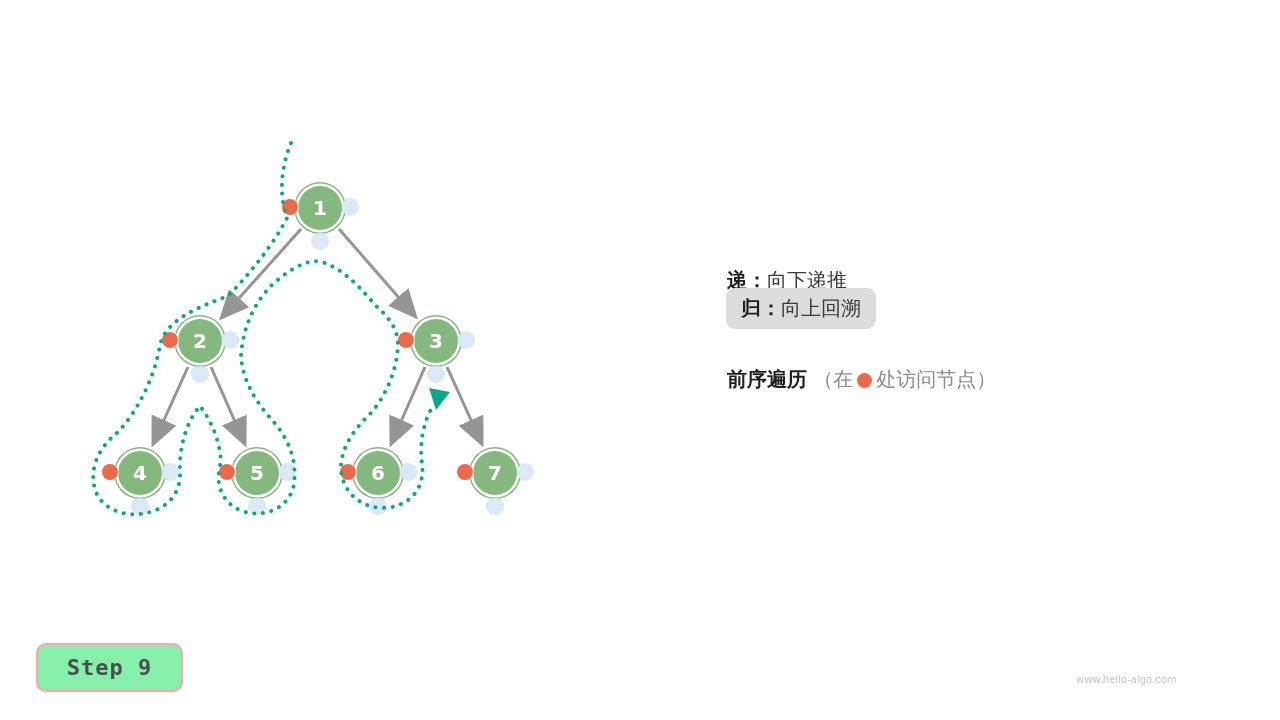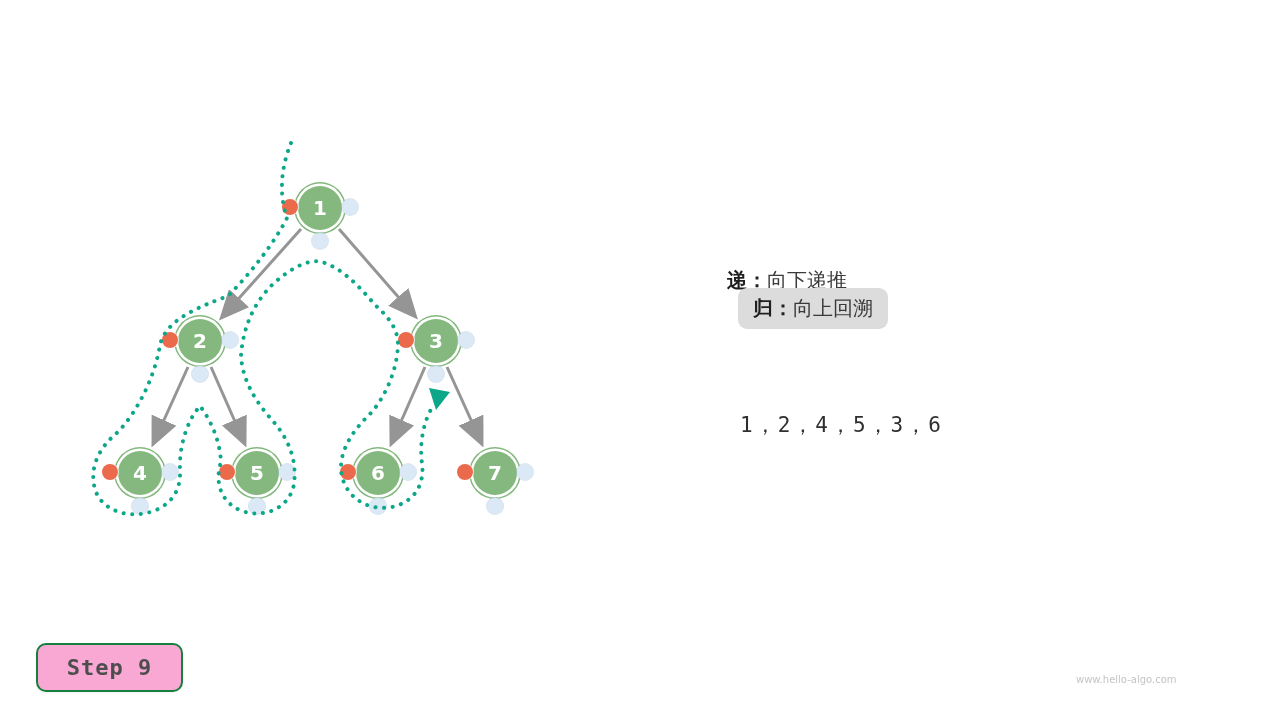--- a/index.html
+++ b/index.html
@@ -33,34 +33,34 @@
 
   .dot{position:absolute;width:16px;height:16px;border-radius:50%;z-index:4;}
   .dot.visit{background:#ec6a4c;left:-16px;top:13px;box-shadow:0 0 0 1px rgba(255,255,255,.7);}
   .dot.slot{background:#dbe9f6;box-shadow:0 0 0 1px rgba(170,195,220,.45);}
   .dot.right{left:44px;top:13px;}
   .dot.bottom{left:14px;top:47px;}
 
   
   .legend-row{position:absolute;font-size:20px;color:#3a3a3a;white-space:nowrap;z-index:5;}
   .row1{left:727px;top:245px;margin-top:22px;}
-  .row2{left:726px;top:288px;background:#dcdcdc;border-radius:9px;padding:7px 15px;margin-left:12px;}
+  .row2{left:726px;top:288px;background:#dcdcdc;border-radius:9px;padding:7px 15px;}
   .row3{left:727px;top:366px;}
   .row4{left:740px;top:411px;font-family:"DejaVu Sans Mono","Liberation Mono",monospace;font-size:21px;letter-spacing:2px;color:#2f2f2f;}
   .term{font-weight:bold;color:#1f1f1f;}
   .muted{color:#8c8c8c;}
   .inline-dot{
     display:inline-block;width:15px;height:15px;border-radius:50%;
     background:#ec6a4c;vertical-align:-2px;margin:0 4px;
   }
 
   
   .step-box{
     position:absolute;left:36px;top:643px;width:143px;height:45px;
-    border:2px solid #15803d;border-radius:10px;background:#f9a8d4;
+    border:2px solid #fca5a5;border-radius:10px;background:#86efac;
     display:flex;align-items:center;justify-content:center;z-index:5;
     box-shadow:0 1px 2px rgba(0,0,0,.06);
   }
   .step-box span{
     font-family:"DejaVu Sans Mono","Liberation Mono",monospace;
     font-weight:bold;font-size:22px;color:#4d4d4d;letter-spacing:1px;
   }
 
   .watermark{
     position:absolute;left:1076px;top:674px;font-size:10px;color:#c4c4c4;z-index:5;
@@ -156,21 +156,24 @@
          C 419 443, 424 420, 433 406" fill="none" stroke="#0ca789" stroke-width="4" stroke-linecap="round" stroke-dasharray="0.1 8.5"></path>
     <polygon points="450,392 429,388 436,410" fill="#0ca789"></polygon>
   </svg>
 
   <div class="legend-row row1">
     <span class="term">递：</span><span>向下递推</span>
   </div>
   <div class="legend-row row2">
     <span class="term">归：</span><span>向上回溯</span>
   </div>
-  <div class="legend-row row4">1，2，4，5，3，6</div>
+  <div class="legend-row row3">
+    <span class="term">前序遍历</span>
+    <span class="muted">（在</span><span class="inline-dot"></span><span class="muted">处访问节点）</span>
+  </div>
 
   <div class="step-box">
     <span>Step 9</span>
   </div>
 
   <div class="watermark">www.hello-algo.com</div>
 
 </div>
 
 </body></html>

